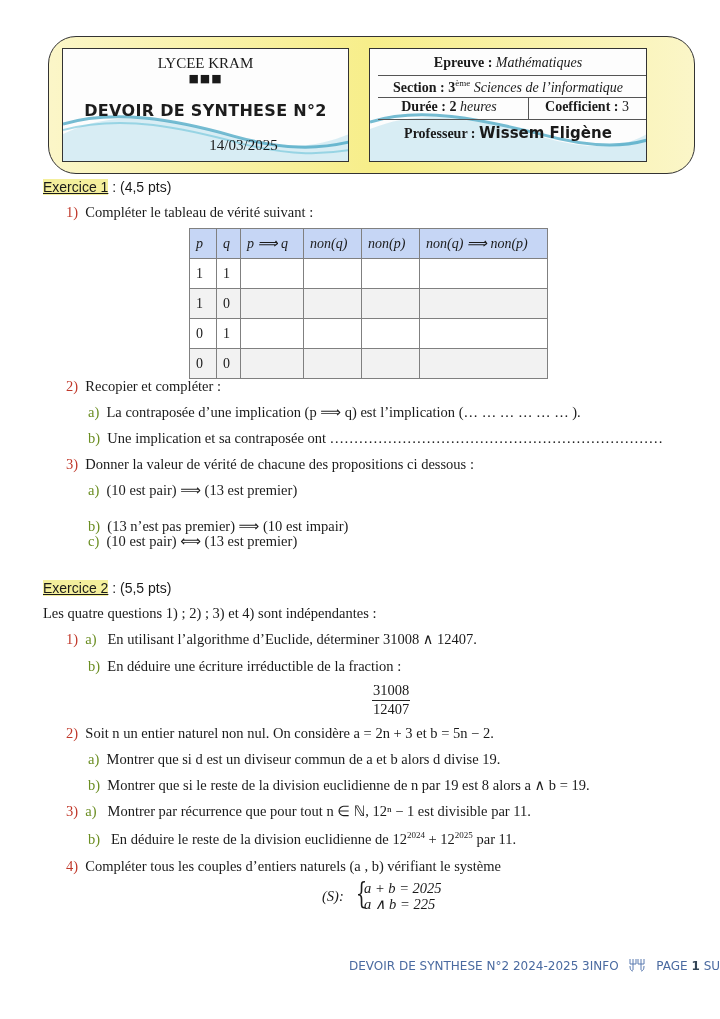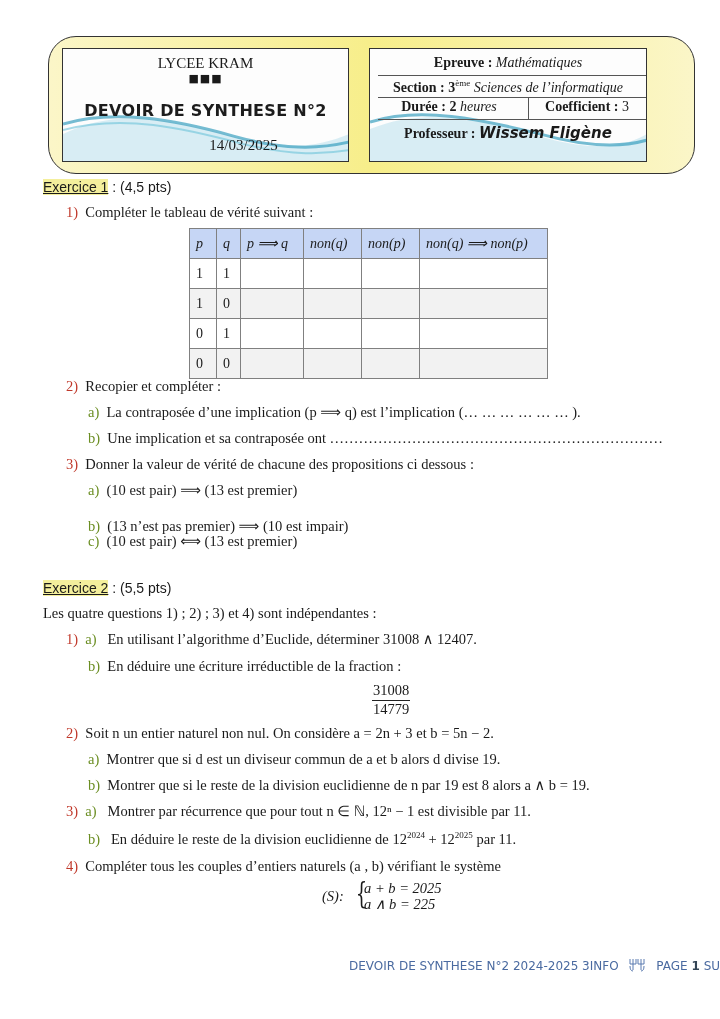--- a/index.html
+++ b/index.html
@@ -22,21 +22,21 @@
   .hbox-right { left: 369px; top: 48px; width: 276px; height: 112px; }
   .hl-title { position: absolute; top: 6px; width: 100%; text-align: center; font-size: 15px; }
   .hl-dots { position: absolute; top: 23px; width: 100%; text-align: center; font-size: 11px; letter-spacing: 1px; font-family: "DejaVu Sans", sans-serif; }
   .hl-main { position: absolute; top: 52px; width: 100%; text-align: center; font-family: "DejaVu Sans", sans-serif; font-weight: bold; font-size: 16px; color: #1c1c1c; letter-spacing: 0.3px; }
   .hl-date { position: absolute; top: 88px; width: 100%; text-align: center; font-size: 15px; padding-left: 38px; }
   .hr-row { position: absolute; left: 0; right: 0; font-size: 14px; text-align: center; }
   .hr-row b { font-weight: bold; }
   .hr-row i { font-style: italic; margin-top: 36px; }
   .hr-line { position: absolute; left: 8px; right: 0; border-top: 1px solid #555; }
   .hr-vline { position: absolute; top: 48px; height: 22px; border-left: 1px solid #555; left: 158px; }
-  .prof-name { font-family: "DejaVu Sans", sans-serif; font-weight: bold; font-size: 15px; font-style: italic; }
+  .prof-name { font-family: "DejaVu Sans", sans-serif; font-weight: bold; font-size: 15px; }
   sup { font-size: 9px; }
 
   .content { position: absolute; left: 0; top: 0; width: 720px; font-size: 14.5px; }
   .ex-title { position: absolute; font-family: "Liberation Sans", sans-serif; font-size: 14px; }
   .ex-title .hl { background: #f4ef9c; text-decoration: underline; }
   .line { position: absolute; white-space: nowrap; }
   .num-red { color: #c0392b; }
   .num-green { color: #6b8e23; }
   .m { font-style: italic; }
 
@@ -182,21 +182,21 @@
   <div class="line" style="left:43px; top:605px;">Les quatre questions 1) ; 2) ; 3) et 4) sont indépendantes :</div>
 
   <div class="line" style="left:66px; top:631px;">
     <span class="num-red">1)</span>&nbsp; <span class="num-green">a)</span>&nbsp;&nbsp; <span>En utilisant l’algorithme d’Euclide, déterminer 31008 ∧ 12407.</span>
   </div>
   <div class="line" style="left:88px; top:658px;">
     <span class="num-green">b)</span>&nbsp; <span>En déduire une écriture irréductible de la fraction :</span>
   </div>
   <div class="frac">
     <div class="num">31008</div>
-    <div>14779</div>
+    <div>12407</div>
   </div>
 
   <div class="line" style="left:66px; top:725px;">
     <span class="num-red">2)</span>&nbsp; <span>Soit n un entier naturel non nul. On considère a = 2n + 3 et b = 5n − 2.</span>
   </div>
   <div class="line" style="left:88px; top:751px;">
     <span class="num-green">a)</span>&nbsp; <span>Montrer que si d est un diviseur commun de a et b alors d divise 19.</span>
   </div>
   <div class="line" style="left:88px; top:777px;">
     <span class="num-green">b)</span>&nbsp; <span>Montrer que si le reste de la division euclidienne de n par 19 est 8 alors a ∧ b = 19.</span>

